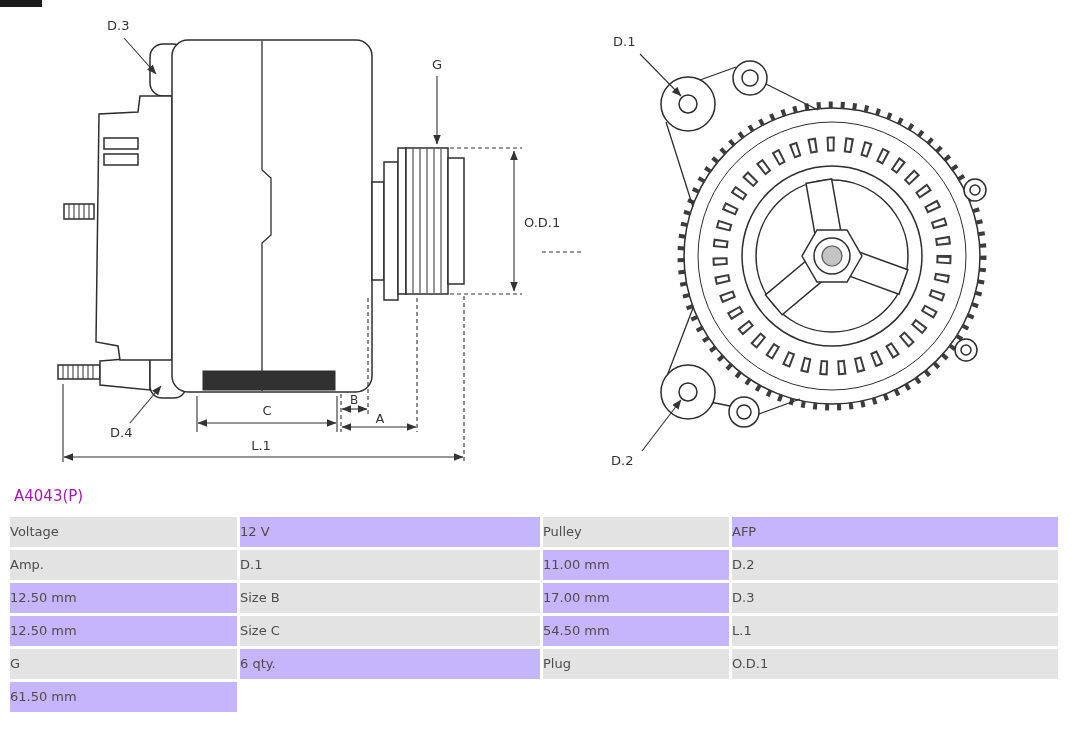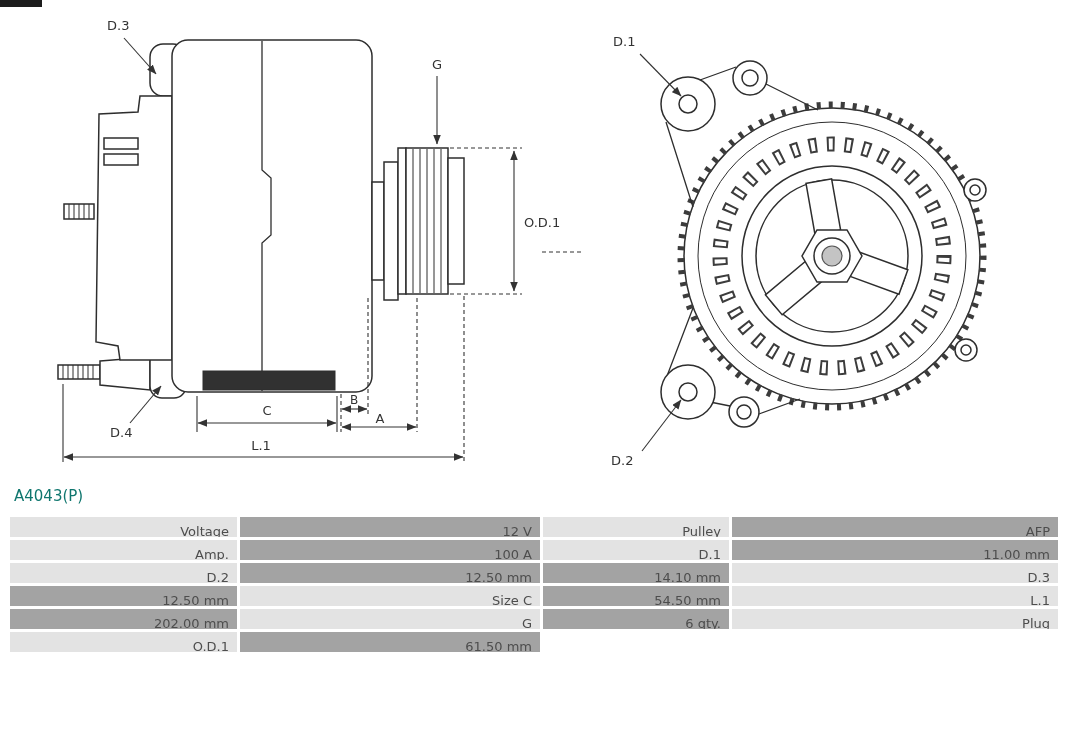--- a/index.html
+++ b/index.html
@@ -15,31 +15,31 @@
   .s    { stroke:#2e2e2e; stroke-width:1.5; fill:#ffffff; }
   .ln   { stroke:#2e2e2e; stroke-width:1.3; fill:none; }
   .thin { stroke-width:1; }
   .dk   { fill:#313131; stroke:#2e2e2e; stroke-width:1; }
   .dim  { stroke:#333333; stroke-width:1.1; fill:none; }
   .dash { stroke-dasharray:4 3; }
   .fins { stroke:#3c3c3c; fill:none; }
   text  { font-size:13px; fill:#333333; }
   text.small { font-size:12px; }
 
-  .part-number { position:absolute; top:487px; left:14px; font-size:15px; color:#0f766e; }
+  .part-number { position:absolute; top:487px; left:14px; font-size:15px; color:#a21caf; }
 
   .spec-table {
     position:absolute; top:517px; left:10px; width:1048px;
     display:grid; grid-template-columns:227px 300px 186px 326px;
     gap:3px; font-size:13px; color:#4d4d4d;
   }
-  .cell { height:20px; line-height:30px; text-align:right; padding-right:8px;
+  .cell { height:30px; line-height:30px; text-align:left; padding-right:28px;
           overflow:hidden; white-space:nowrap; }
   .lbl  { background:#e3e3e3; }
-  .val  { background:#a3a3a3; }
+  .val  { background:#c4b5fd; }
   .cell.empty { background:transparent; }
 </style>
 </head>
 <body>
 
 <div class="logo-fragment"></div>
 
 <svg class="diagram-svg" width="1080" height="485" viewBox="0 0 1080 485">
   <defs>
     <marker id="ae" viewBox="0 0 10 8" refX="9.5" refY="4" markerWidth="9" markerHeight="7" orient="auto-start-reverse">
@@ -194,35 +194,34 @@
 
 <div class="part-number">A4043(P)</div>
 
 <div class="spec-table">
   <div class="cell lbl">Voltage</div>
   <div class="cell val">12 V</div>
   <div class="cell lbl">Pulley</div>
   <div class="cell val">AFP</div>
 
   <div class="cell lbl">Amp.</div>
-  <div class="cell val">100 A</div>
   <div class="cell lbl">D.1</div>
   <div class="cell val">11.00 mm</div>
 
   <div class="cell lbl">D.2</div>
   <div class="cell val">12.50 mm</div>
 
-  <div class="cell val">14.10 mm</div>
+  <div class="cell lbl">Size B</div>
+  <div class="cell val">17.00 mm</div>
   <div class="cell lbl">D.3</div>
   <div class="cell val">12.50 mm</div>
 
   <div class="cell lbl">Size C</div>
   <div class="cell val">54.50 mm</div>
   <div class="cell lbl">L.1</div>
-  <div class="cell val">202.00 mm</div>
 
   <div class="cell lbl">G</div>
   <div class="cell val">6 qty.</div>
   <div class="cell lbl">Plug</div>
 
   <div class="cell lbl">O.D.1</div>
   <div class="cell val">61.50 mm</div>
   <div class="cell empty"></div>
   <div class="cell empty"></div>
 </div>

